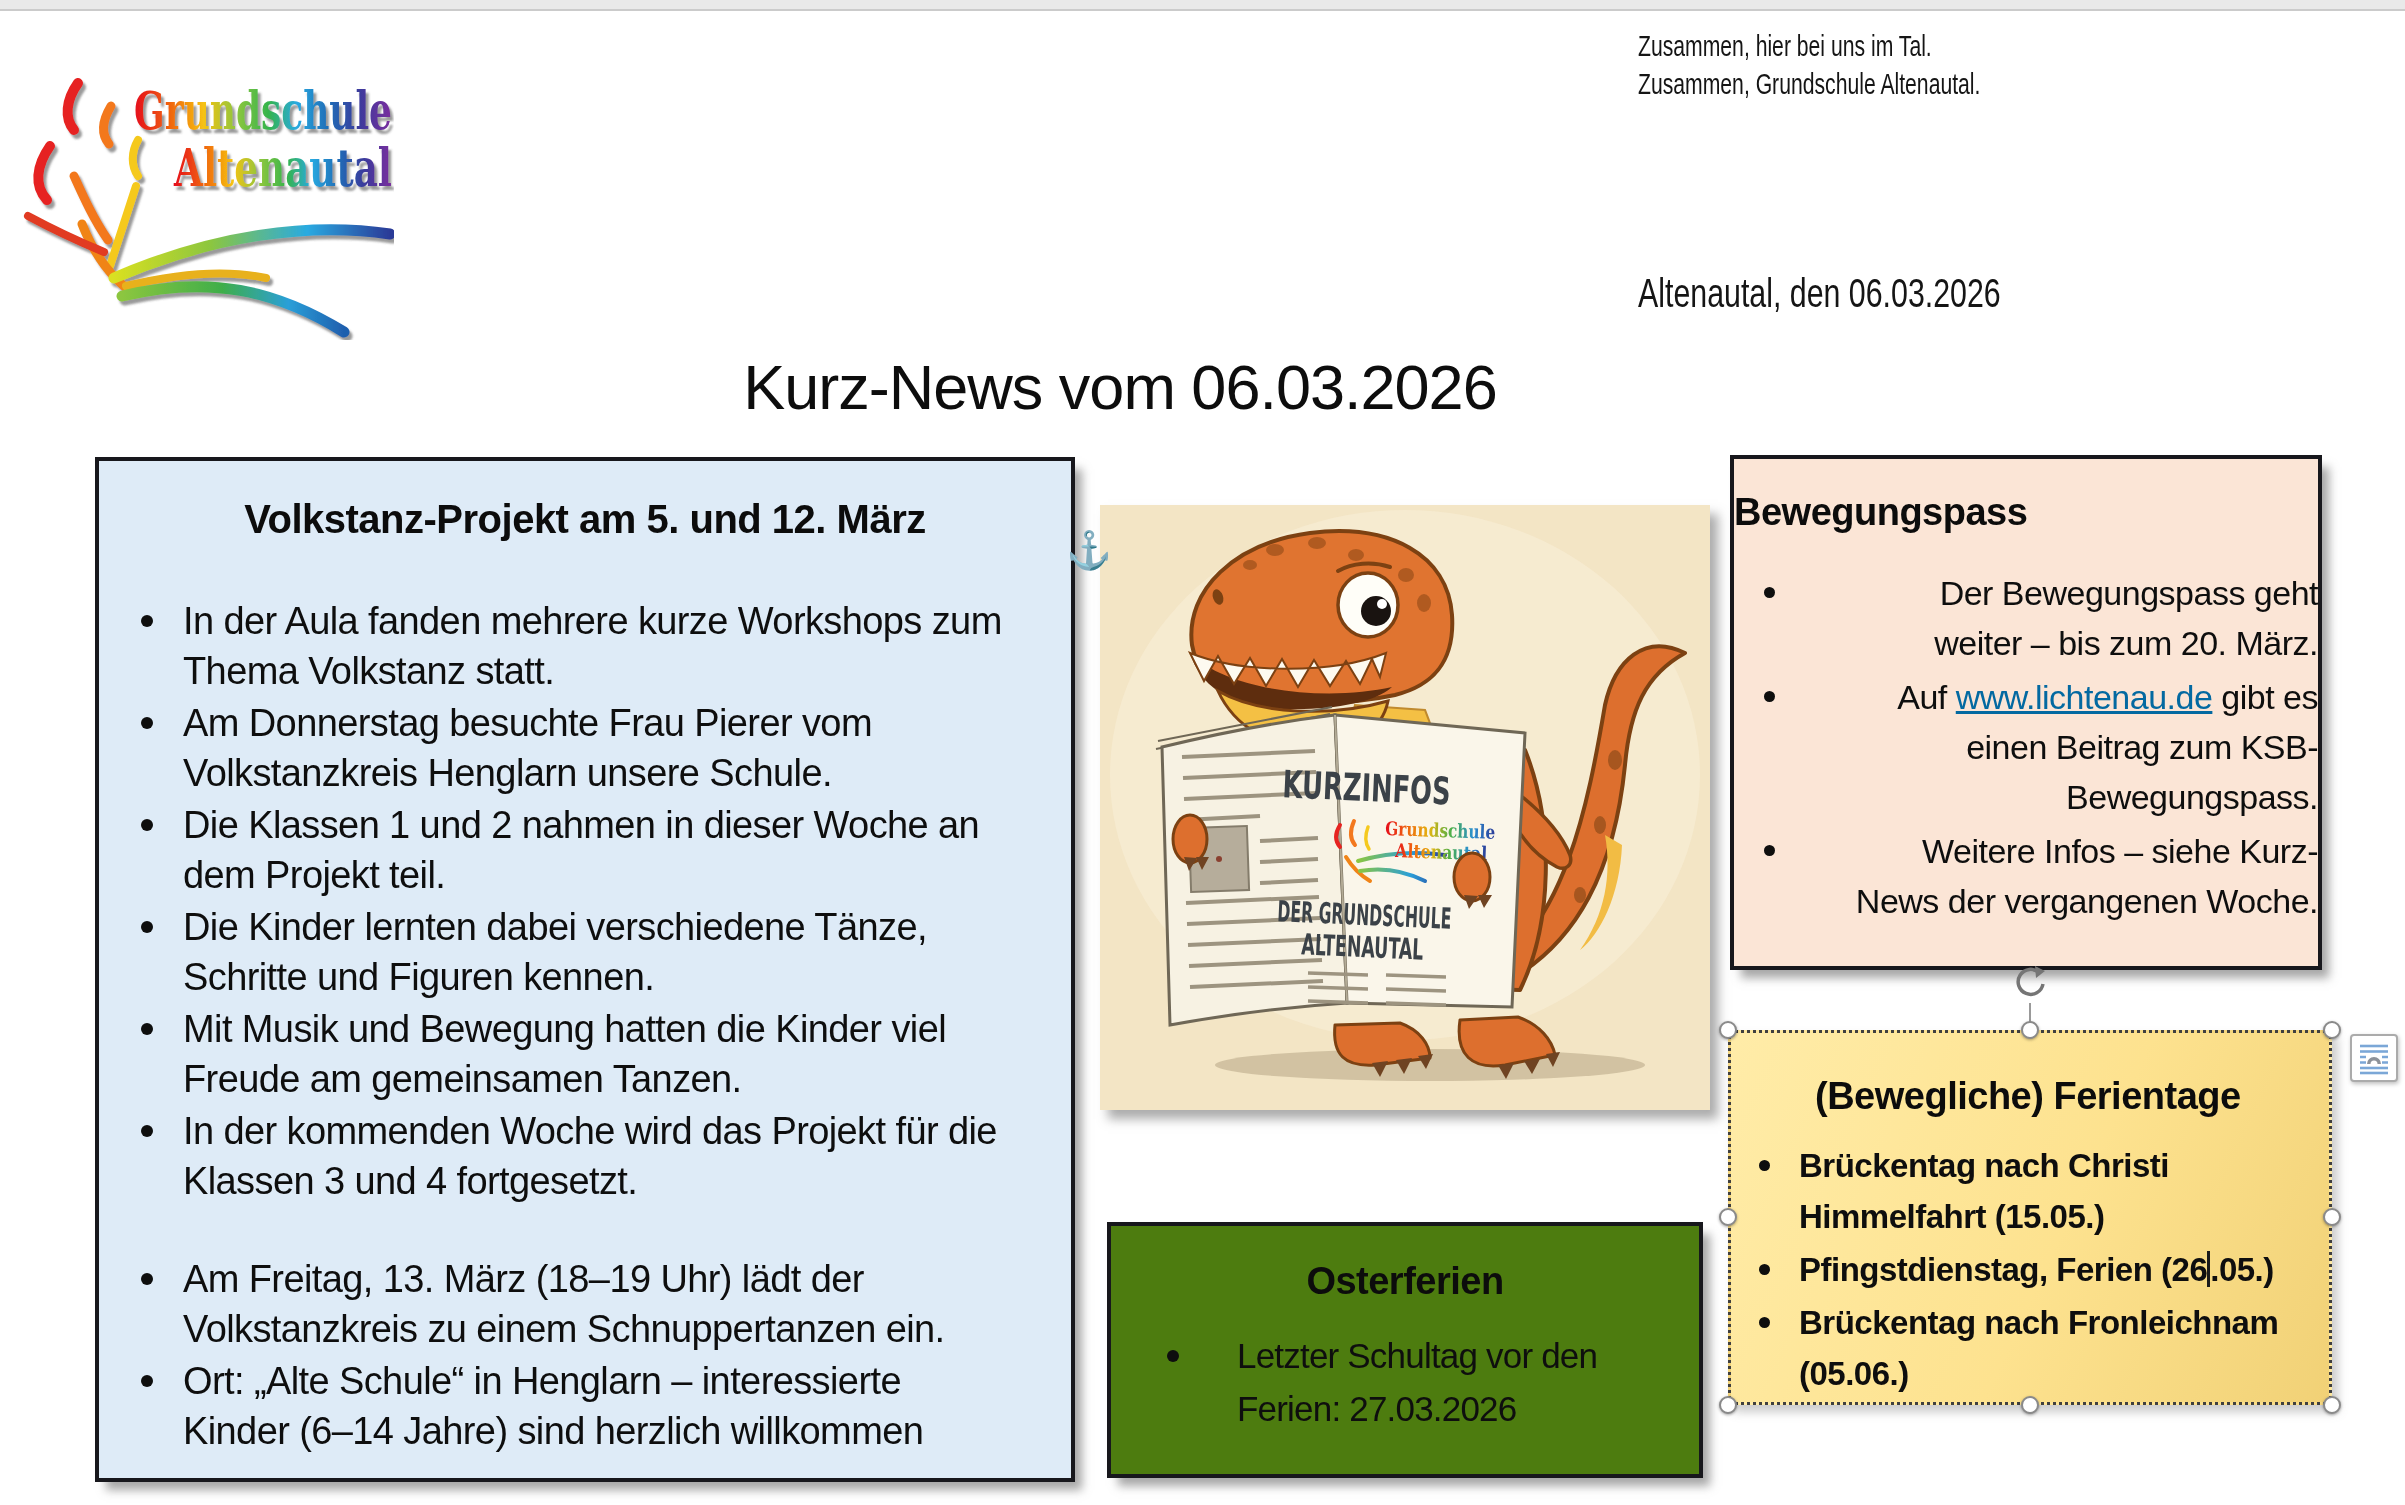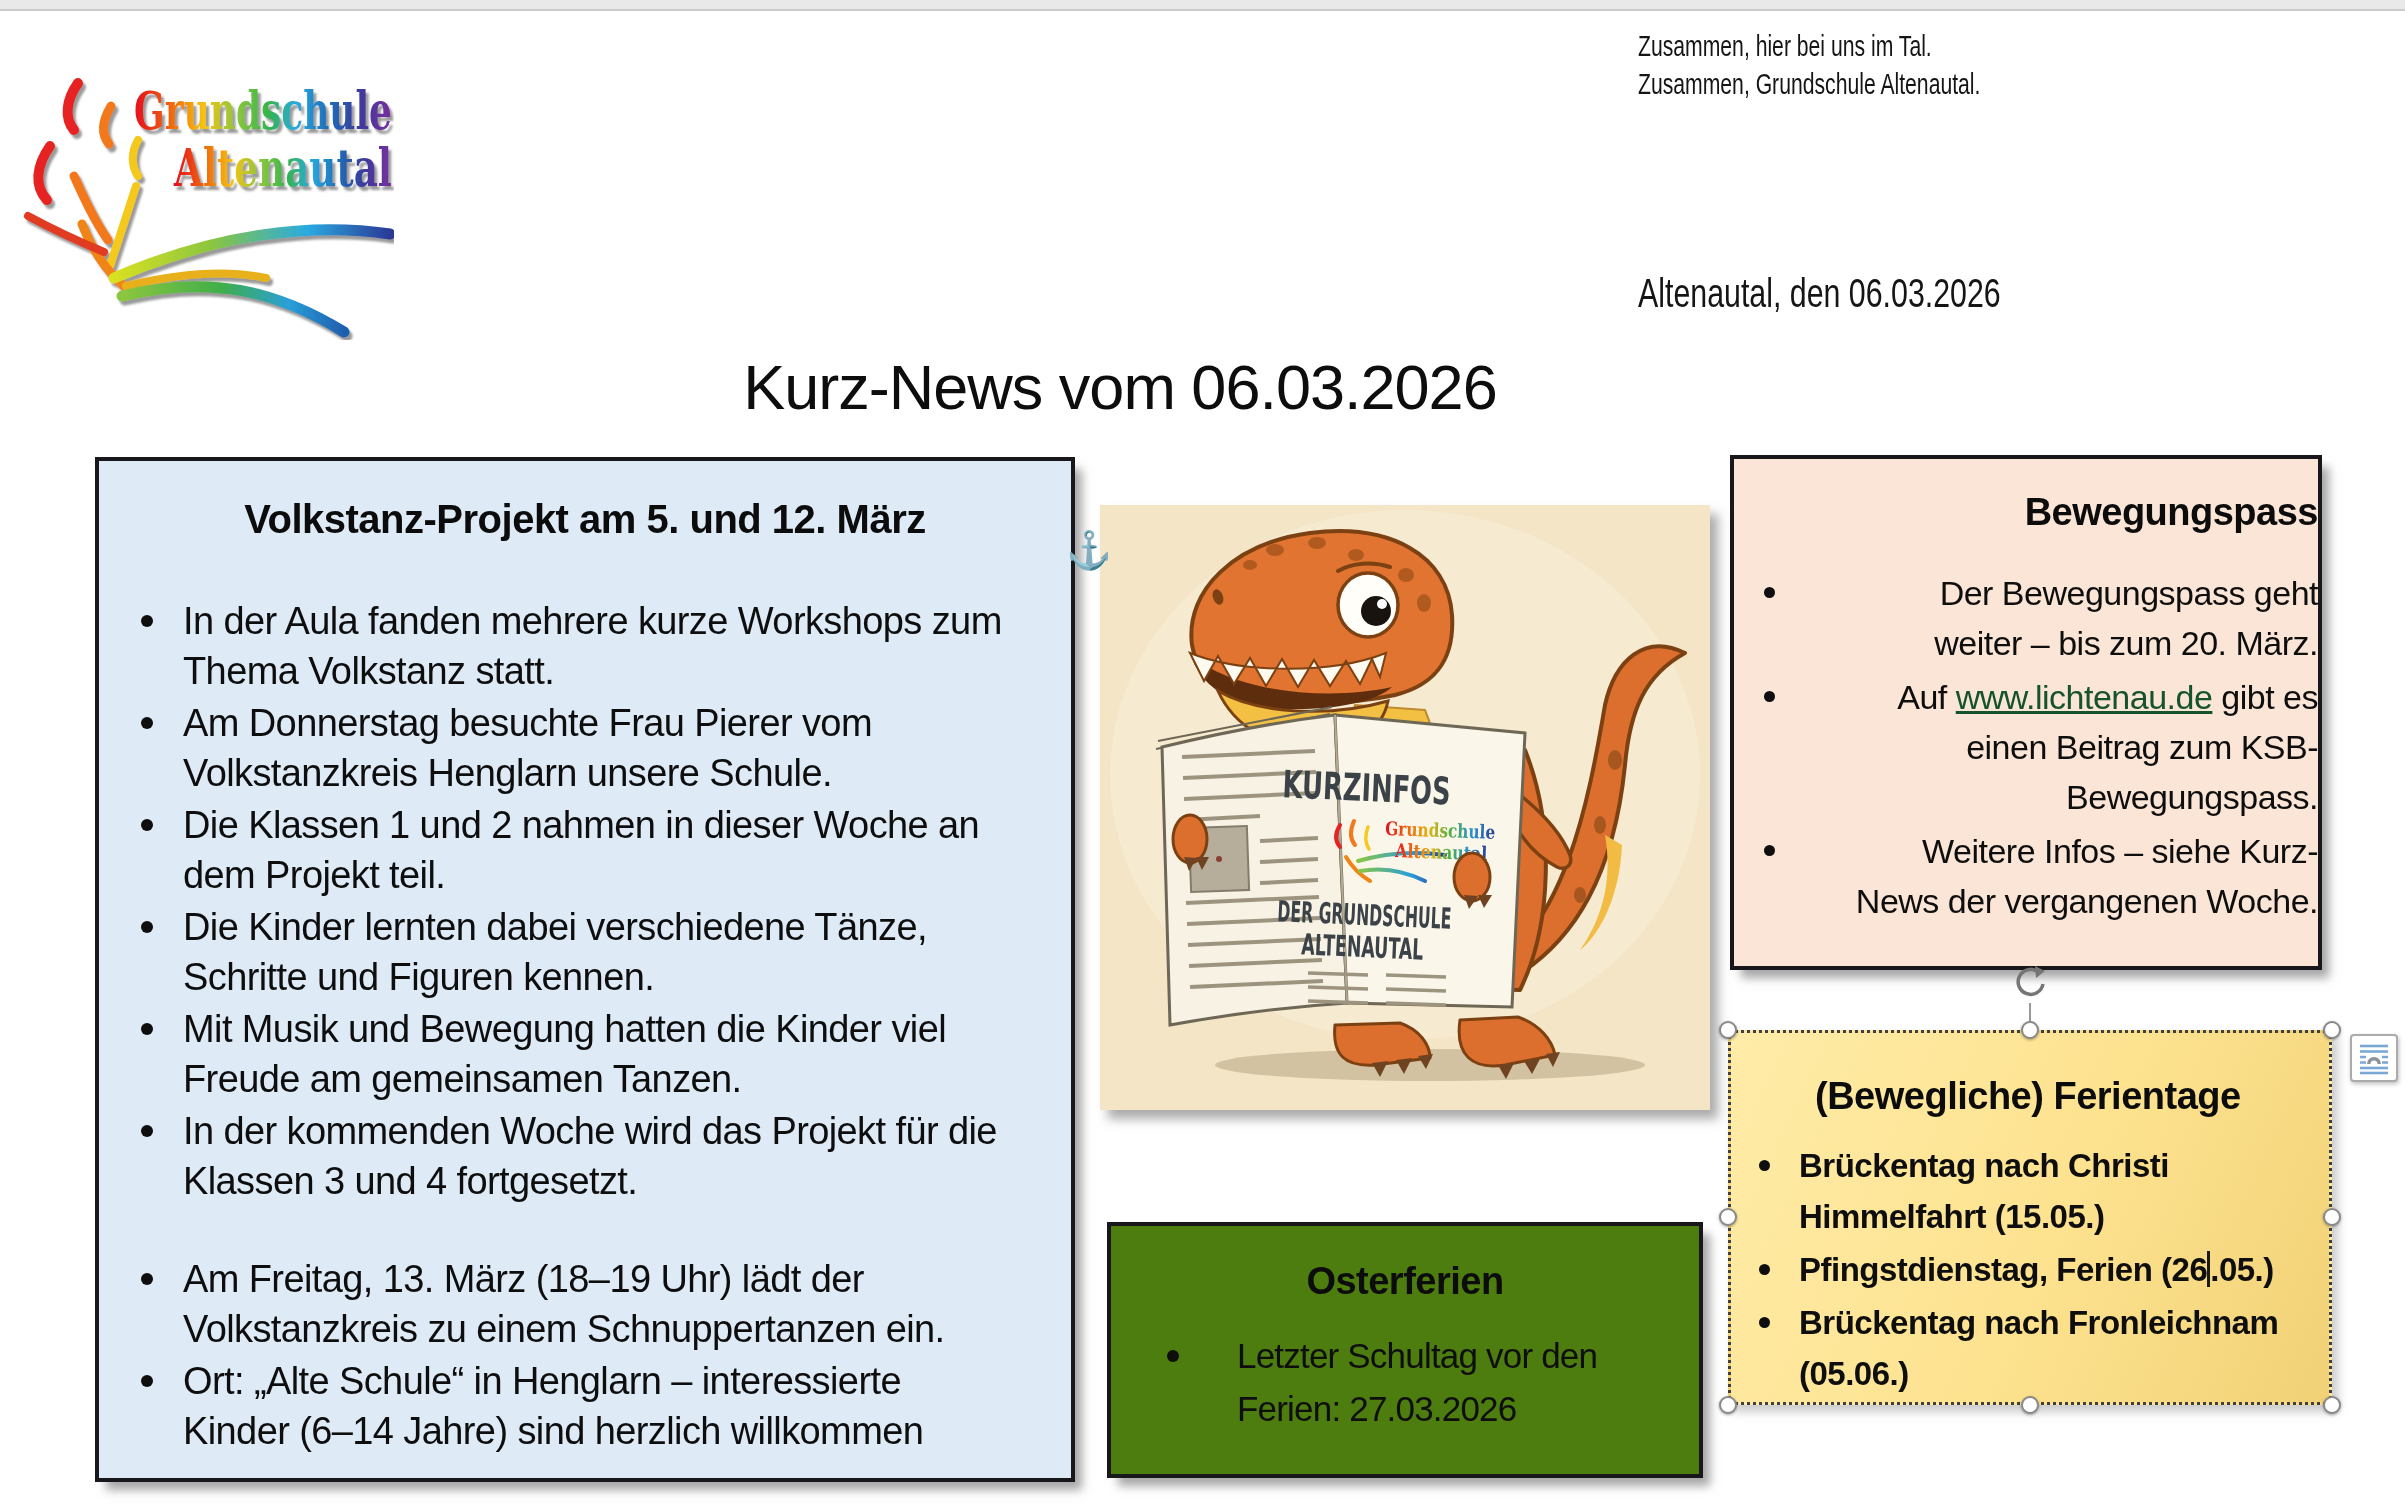--- a/index.html
+++ b/index.html
@@ -21,21 +21,21 @@
         box-shadow:9px 10px 9px -2px rgba(95,95,95,.55);}
   .box-blue{left:95px;top:457px;width:980px;height:1025px;background:#DEEBF7;}
   .box-peach{left:1730px;top:455px;width:592px;height:515px;background:#FBE5D6;}
   .box-green{left:1107px;top:1222px;width:596px;height:256px;background:#4d7c0f;}
   .box-yellow{left:1728px;top:1030px;width:604px;height:375px;box-sizing:border-box;position:absolute;
         background:linear-gradient(115deg,#ffeca8 0%,#fde28f 55%,#f1d176 100%);
         border:3px dotted #3f3f3f;box-shadow:6px 7px 9px rgba(110,110,110,.35);}
 
   .bx-title{font-weight:bold;letter-spacing:-.5px;color:#0c0c0c;}
   .box-blue  .bx-title{margin-top:36px;text-align:center;font-size:40px;}
-  .box-peach .bx-title{margin-top:32px;text-align:right;font-size:38px;}
+  .box-peach .bx-title{margin-top:32px;text-align:left;font-size:38px;}
   .box-green .bx-title{margin-top:34px;text-align:center;font-size:38px;}
   .box-yellow .bx-title{margin:42px 0 0 84px;text-align:left;font-size:38px;}
 
   ul.blist{list-style:none;padding:0;}
   ul.blist li{position:relative;margin:0 0 2px 0;color:#0e0e0e;}
   ul.blist li::before{content:"";position:absolute;border-radius:50%;background:#0e0e0e;}
 
   .box-blue ul.blist{margin:54px 0 0 40px;}
   .box-blue ul.blist li{font-size:38px;line-height:50px;letter-spacing:-.6px;padding-left:44px;}
   .box-blue ul.blist li::before{left:2px;top:19px;width:12px;height:12px;}
@@ -46,21 +46,21 @@
   .box-peach ul.blist li::before{left:0;top:19px;width:11px;height:11px;}
 
   .box-yellow ul.blist{margin:22px 0 0 26px;font-weight:bold;}
   .box-yellow ul.blist li{font-size:33px;line-height:51px;letter-spacing:-.5px;padding-left:42px;}
   .box-yellow ul.blist li::before{left:2px;top:20px;width:11px;height:11px;}
 
   .box-green ul.blist{margin:26px 0 0 52px;}
   .box-green ul.blist li{font-size:35px;line-height:53px;letter-spacing:-.8px;padding-left:74px;}
   .box-green ul.blist li::before{left:4px;top:21px;width:12px;height:12px;}
 
-  a.doclink{color:#14532d;text-decoration:underline;}
+  a.doclink{color:#0369a1;text-decoration:underline;}
 
   
   .newsimg{position:absolute;left:1100px;top:505px;width:610px;height:605px;
            box-shadow:8px 9px 10px rgba(90,90,90,.5);}
   .anchor{position:absolute;left:1066px;top:532px;font-size:37px;color:#2E74B5;line-height:1;}
 
   
   .handle{position:absolute;width:18px;height:18px;border-radius:50%;background:#fff;
           border:2px solid #8a8a8a;box-sizing:border-box;box-shadow:0 1px 3px rgba(0,0,0,.35);}
   .rot-line{position:absolute;left:2029px;top:1003px;width:2px;height:27px;background:#9a9a9a;}

